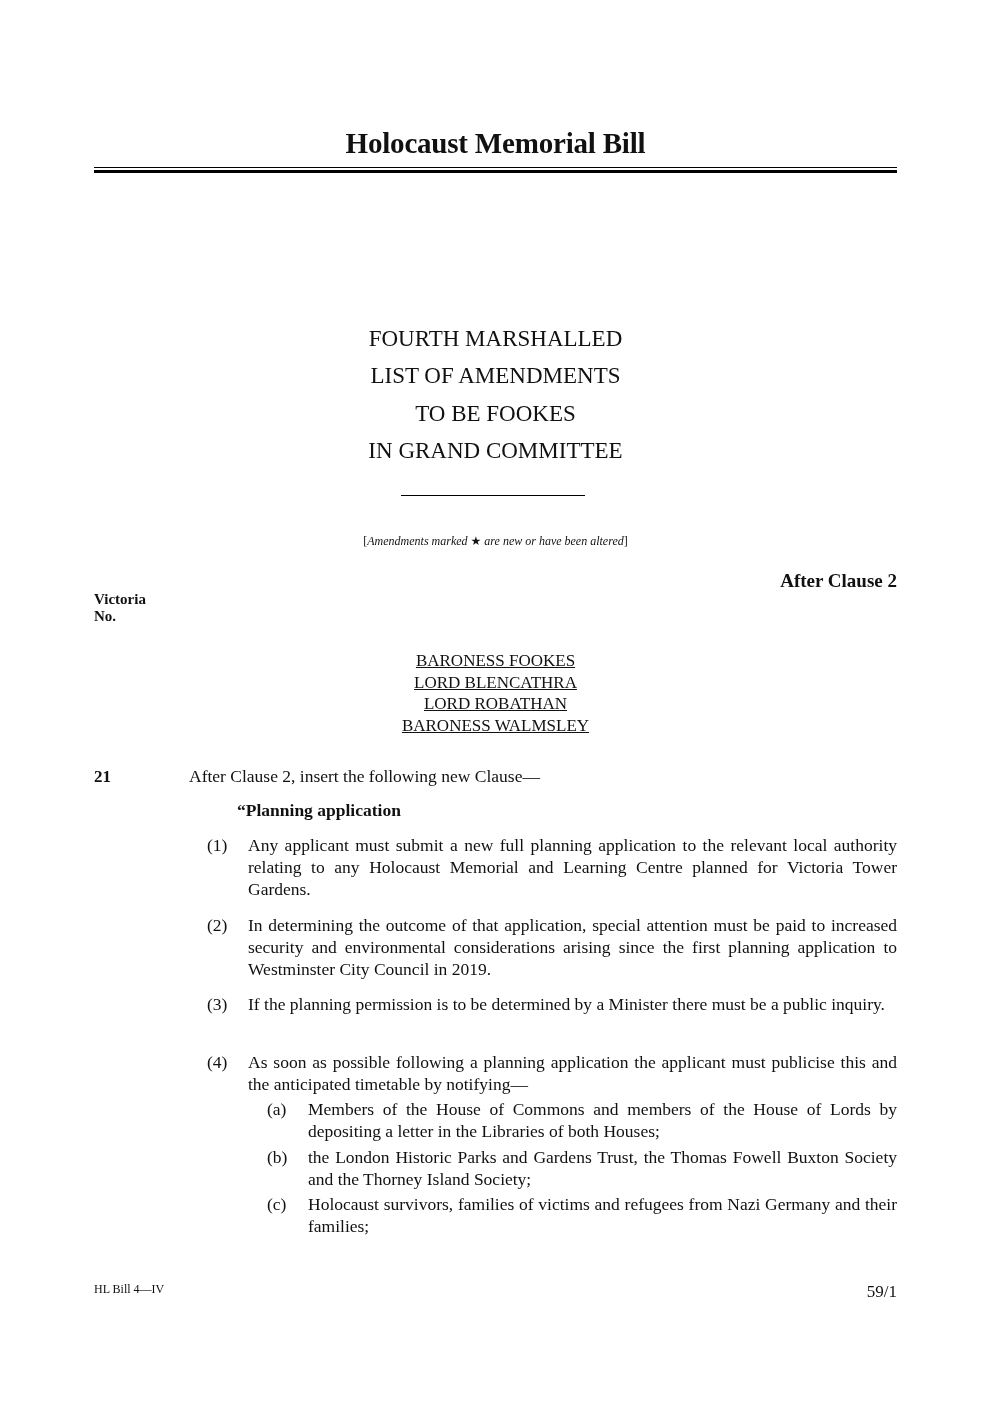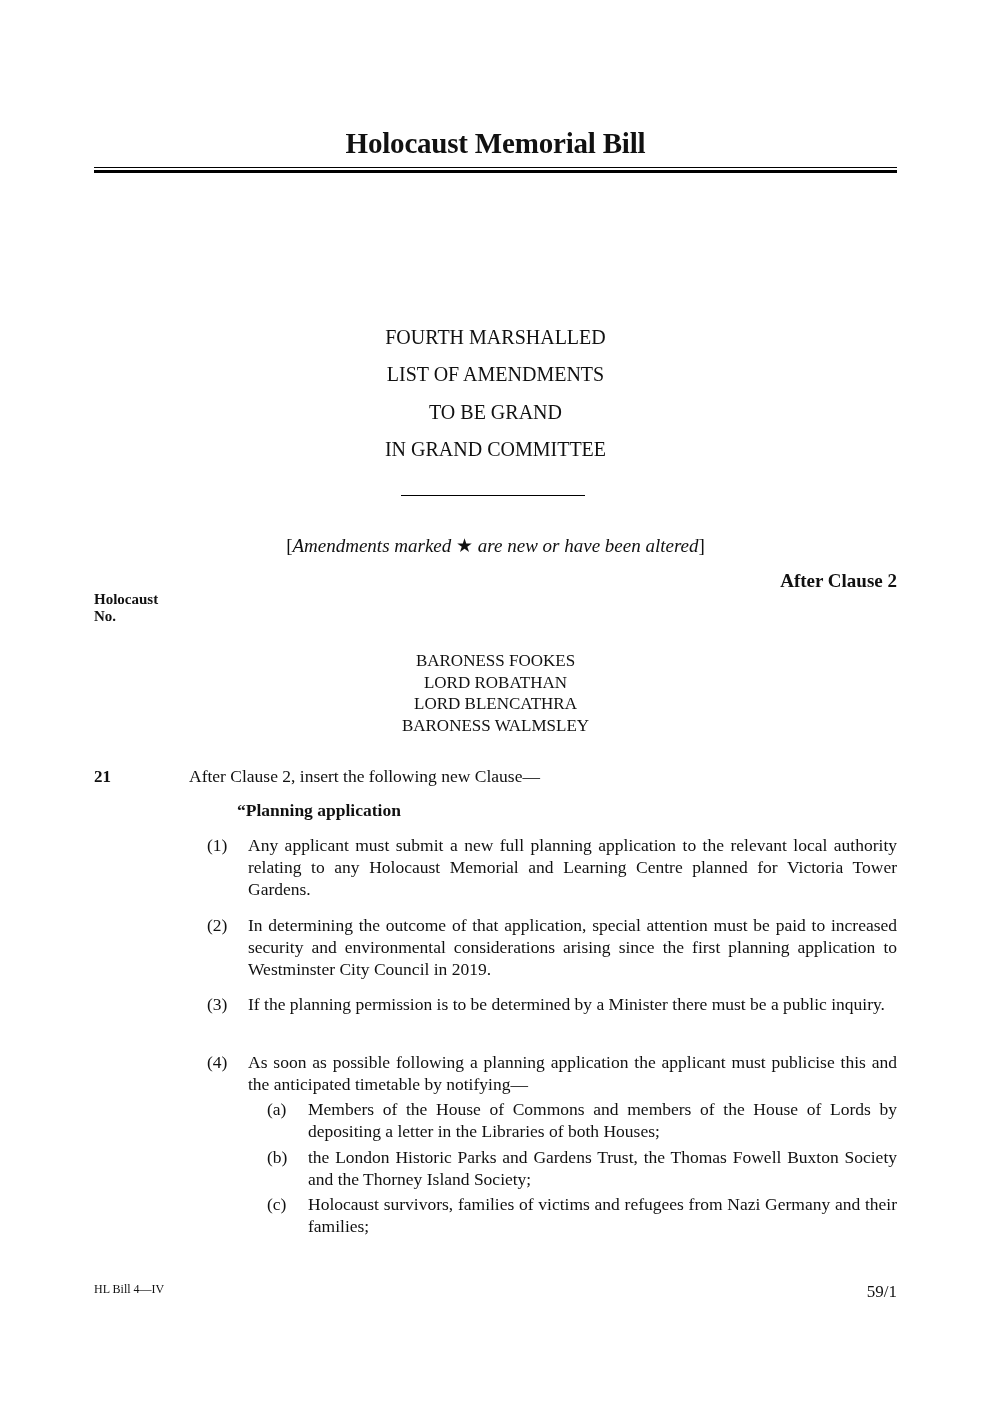--- a/index.html
+++ b/index.html
@@ -9,35 +9,35 @@
       color: #111111;
     }
     .abs { position: absolute; margin-top: 21px; }
     .title {
       left: 94px; width: 803px; top: 106px; text-align: center;
       font-size: 29px; font-weight: bold; letter-spacing: -0.2px;
     }
     .rule-thin { left: 94px; width: 803px; top: 146px; height: 1px; background: #000; }
     .rule-thick { left: 94px; width: 803px; top: 149px; height: 3px; background: #000; }
     .caps-line {
-      left: 94px; width: 803px; text-align: center; font-size: 20px;
+      left: 94px; width: 803px; text-align: center; font-size: 23px;
     }
     .short-rule { left: 401px; width: 184px; top: 474px; height: 1px; background: #000; }
     .note {
-      left: 94px; width: 803px; top: 513px; text-align: center; font-size: 19px;
+      left: 94px; width: 803px; top: 513px; text-align: center; font-size: 12px;
     }
     .note i { font-style: italic; }
     .amend-label {
       left: 94px; top: 570px; font-size: 15px; font-weight: bold; line-height: 17px;
     }
     .heading {
       left: 94px; width: 803px; top: 549px; text-align: right; font-size: 19px; font-weight: bold;
     }
     .names {
-      left: 94px; width: 803px; top: 629px; text-align: center; font-size: 17px; line-height: 21.7px;
+      left: 94px; width: 803px; top: 629px; text-align: center; font-size: 17px; line-height: 21.7px; text-decoration: underline;
     }
     .amend-no { left: 94px; top: 746px; font-size: 17px; font-weight: bold; }
     .intro { left: 189px; top: 745px; font-size: 17.5px; }
     .clause-title { left: 237px; top: 779px; font-size: 17.5px; font-weight: bold; }
     .sub {
       left: 190px; width: 707px; font-size: 17.5px; line-height: 22px;
       display: flex;
     }
     .sub .num { width: 58px; flex: none; text-align: left; padding-left: 17px; box-sizing: border-box; }
     .sub .txt { flex: 1; text-align: justify; }
@@ -51,36 +51,36 @@
   </style>
 </head>
 <body>
 
 <div class="abs title">Holocaust Memorial Bill</div>
 <div class="abs rule-thin"></div>
 <div class="abs rule-thick"></div>
 
 <div class="abs caps-line" style="top:305px;">FOURTH MARSHALLED</div>
 <div class="abs caps-line" style="top:342px;">LIST OF AMENDMENTS</div>
-<div class="abs caps-line" style="top:380px;">TO BE GRAND</div>
+<div class="abs caps-line" style="top:380px;">TO BE FOOKES</div>
 <div class="abs caps-line" style="top:417px;">IN GRAND COMMITTEE</div>
 <div class="abs short-rule"></div>
 
 <div class="abs note"><span>[</span><i>Amendments marked </i><span>★</span><i> are new or have been altered</i><span>]</span></div>
 
 <div class="abs amend-label">
-  <div>Holocaust</div>
+  <div>Victoria</div>
   <div>No.</div>
 </div>
 <div class="abs heading">After Clause 2</div>
 
 <div class="abs names">
   <div>BARONESS FOOKES</div>
+  <div>LORD BLENCATHRA</div>
   <div>LORD ROBATHAN</div>
-  <div>LORD BLENCATHRA</div>
   <div>BARONESS WALMSLEY</div>
 </div>
 
 <div class="abs amend-no">21</div>
 <div class="abs intro">After Clause 2, insert the following new Clause—</div>
 <div class="abs clause-title">“Planning application</div>
 
 <div class="abs sub" style="top:813px;">
   <span class="num">(1)</span>
   <span class="txt">Any applicant must submit a new full planning application to the relevant local authority relating to any Holocaust Memorial and Learning Centre planned for Victoria Tower Gardens.</span>

